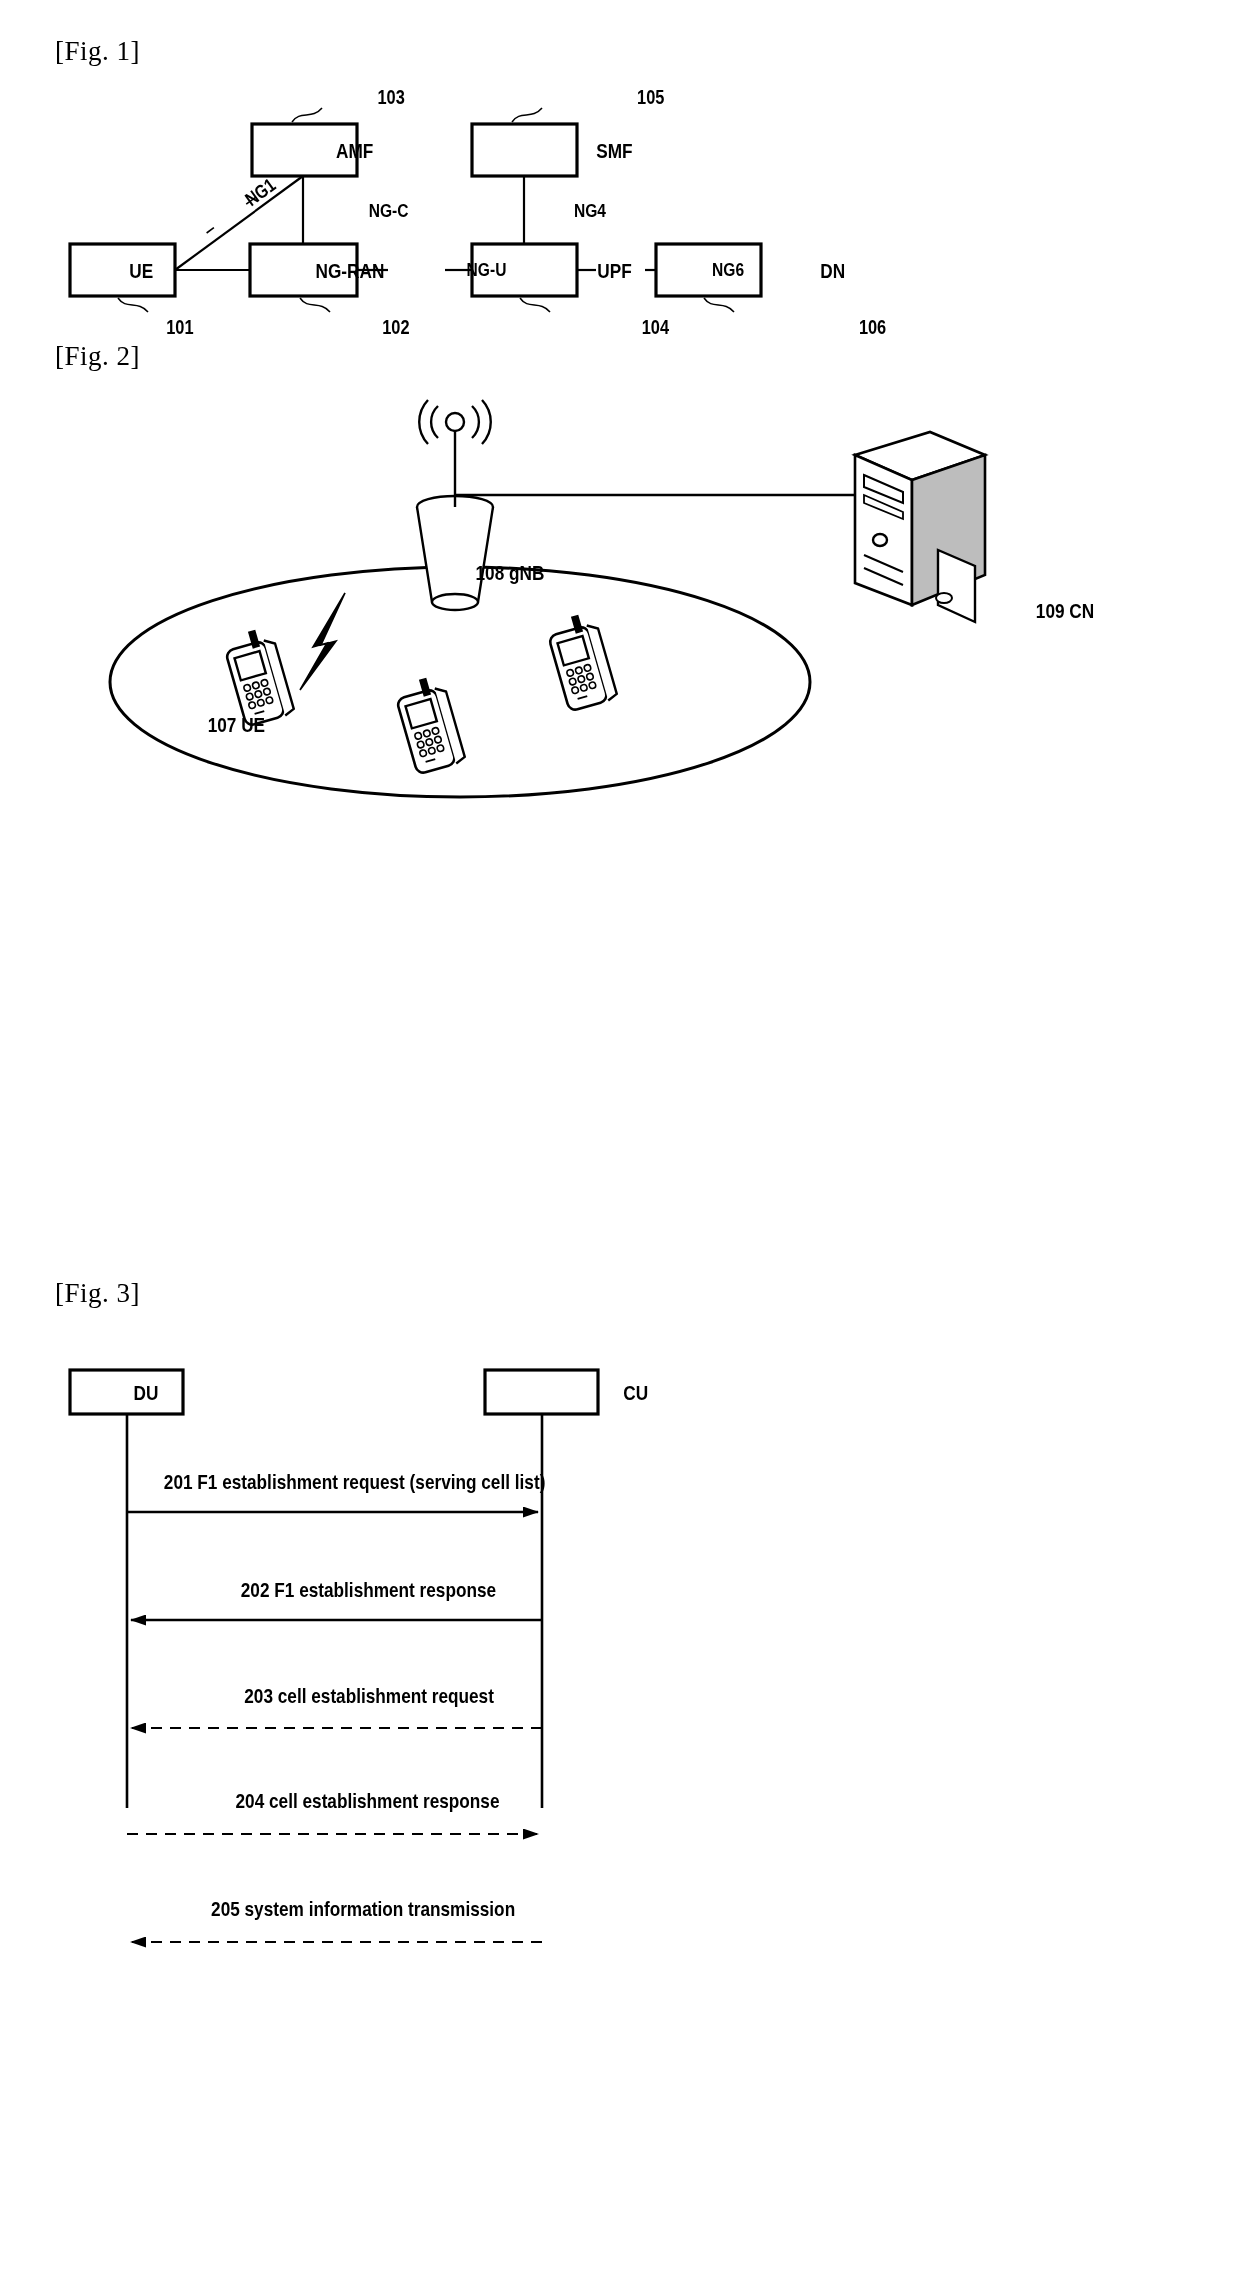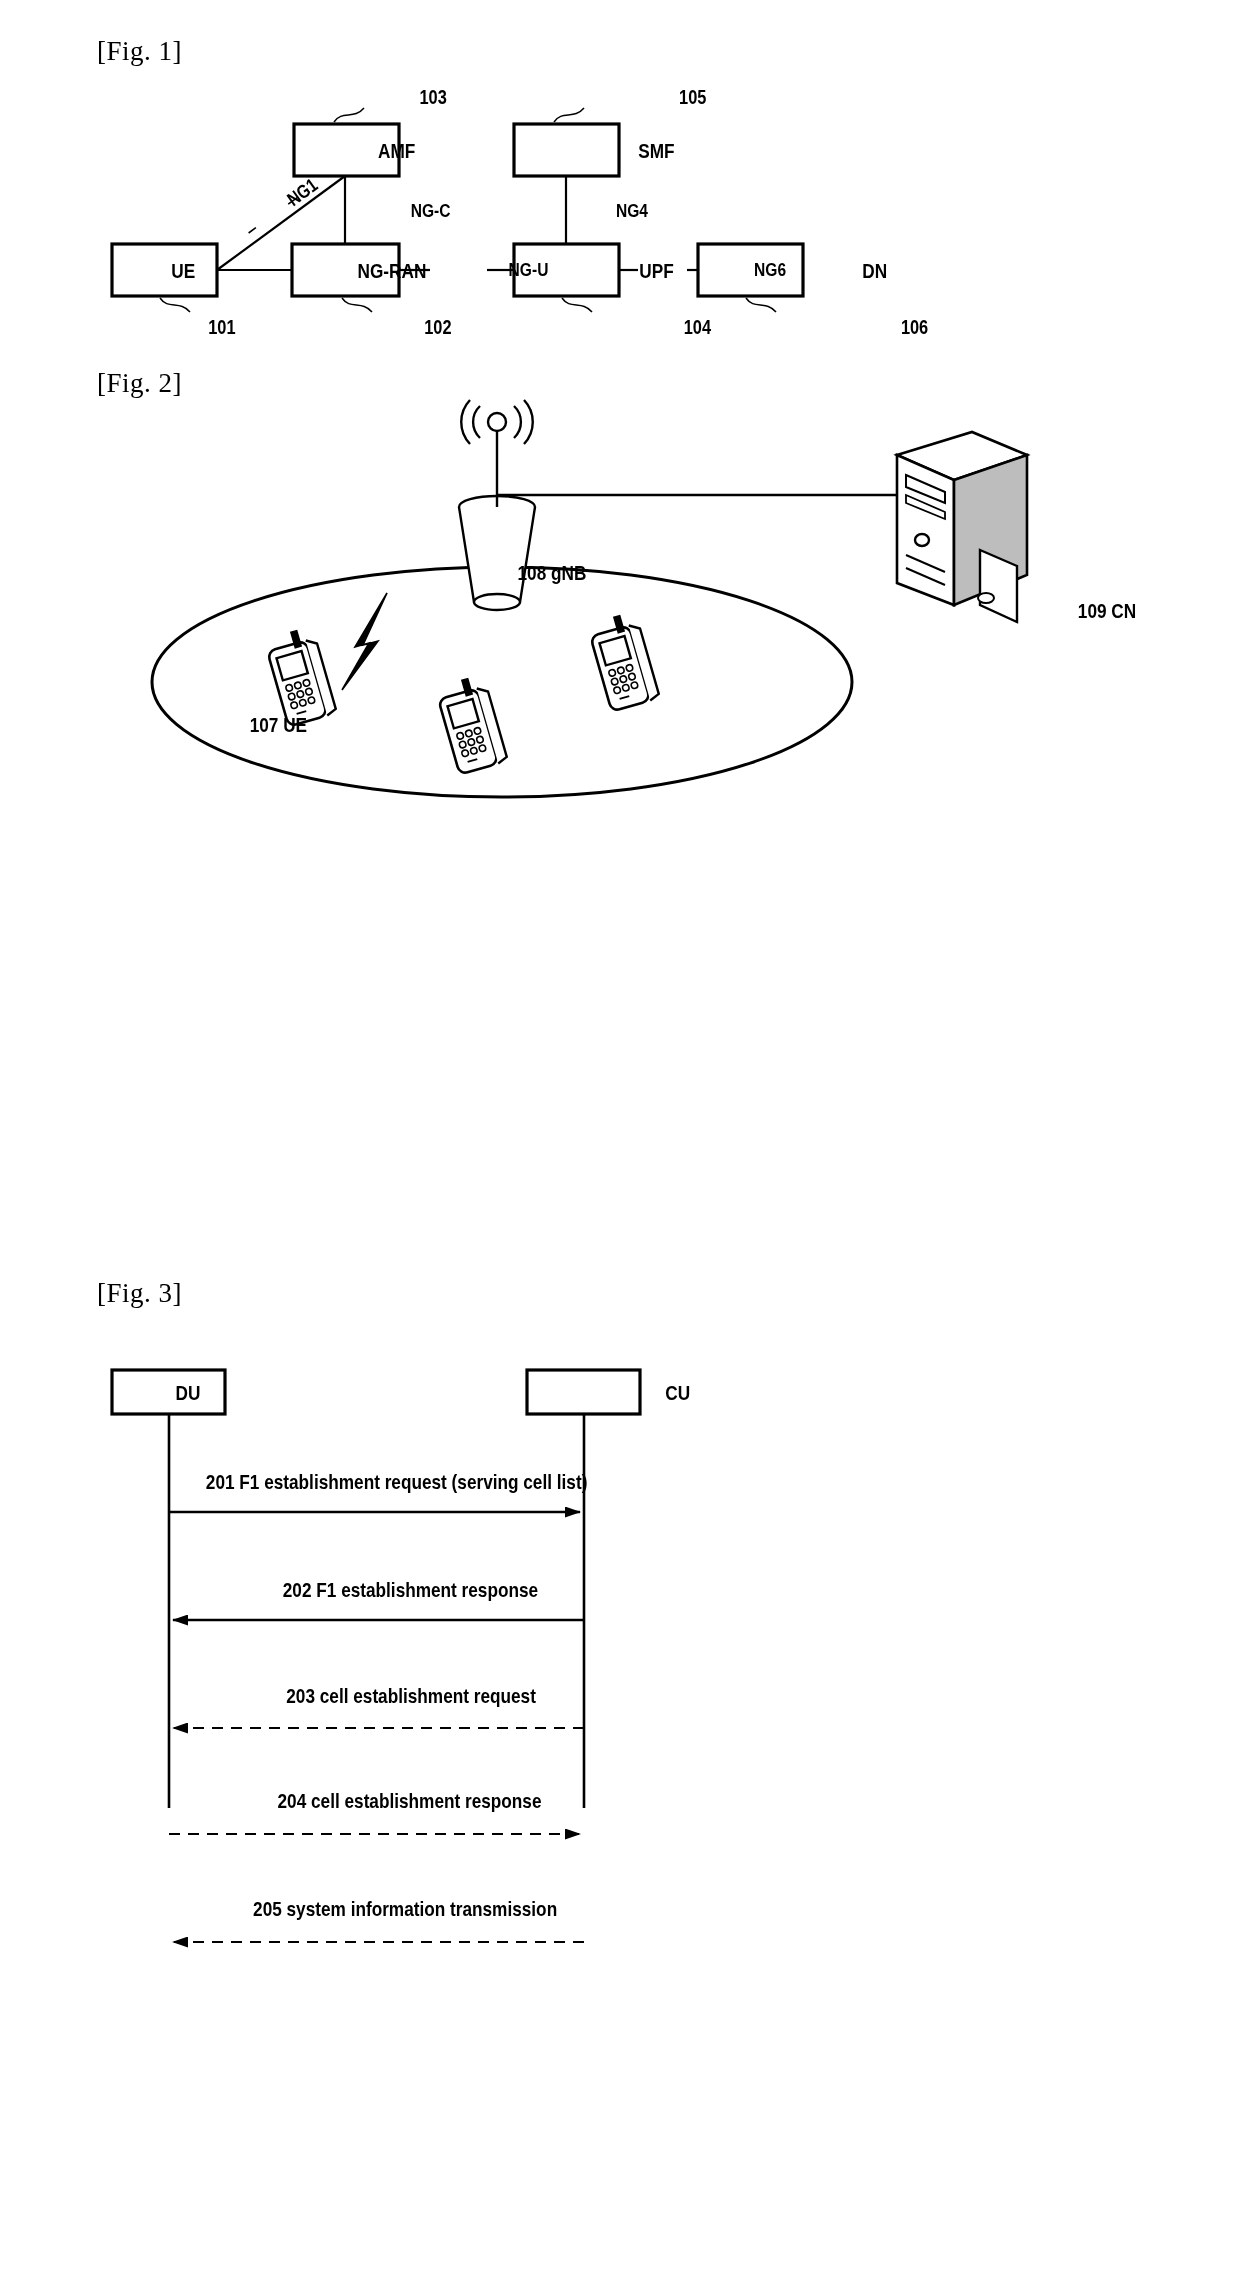--- a/index.html
+++ b/index.html
@@ -1,18 +1,18 @@
 <!DOCTYPE html>
 <html><head>
 <meta charset="utf-8">
 <style>
   html,body{margin:0;padding:0;background:#fff;}
   body{width:1240px;height:2296px;position:relative;
        font-family:"Liberation Sans","DejaVu Sans",sans-serif;color:#000;}
-  .page{position:absolute;inset:0;margin-left:42px;}
+  .page{position:absolute;inset:0;}
 
   .figlabel{position:absolute;font-family:"Liberation Serif","DejaVu Serif",serif;
             font-size:27px;color:#000;letter-spacing:.5px;white-space:nowrap;}
 
   svg{position:absolute;left:0;top:0;overflow:visible;}
 
   
   .dtext{font-family:"Liberation Sans","DejaVu Sans",sans-serif;
          font-weight:700;fill:#000;
          transform-box:fill-box;}
@@ -88,21 +88,21 @@
     <path d="M300,298 C308,310 320,300 330,312" fill="none" stroke="#000" stroke-width="1.5"></path>
     <text class="dtext" x="338" y="334" font-size="20" text-anchor="middle" transform="scale(0.82,1)" transform-origin="338 334">102</text>
 
     <path d="M520,298 C528,310 540,300 550,312" fill="none" stroke="#000" stroke-width="1.5"></path>
     <text class="dtext" x="558" y="334" font-size="20" text-anchor="middle" transform="scale(0.82,1)" transform-origin="558 334">104</text>
 
     <path d="M704,298 C712,310 724,300 734,312" fill="none" stroke="#000" stroke-width="1.5"></path>
     <text class="dtext" x="742" y="334" font-size="20" text-anchor="middle" transform="scale(0.82,1)" transform-origin="742 334">106</text>
   </svg>
 
-  <div class="figlabel" style="left:55px;top:368px;">[Fig. 2]</div>
+  <div class="figlabel" style="left:55px;top:341px;">[Fig. 2]</div>
 
   <svg width="1240" height="420" style="top:400px;">
 
     <ellipse cx="460" cy="282" rx="350" ry="115" fill="#fff" stroke="#000" stroke-width="3"></ellipse>
 
     <line x1="455" y1="95" x2="855" y2="95" stroke="#000" stroke-width="2.6"></line>
 
     <g>
       <ellipse cx="455" cy="107" rx="38" ry="11" fill="#fff" stroke="#000" stroke-width="2.4"></ellipse>
       <path d="M417,107 L432,202 L478,202 L493,107" fill="#fff" stroke="#000" stroke-width="2.4"></path>

